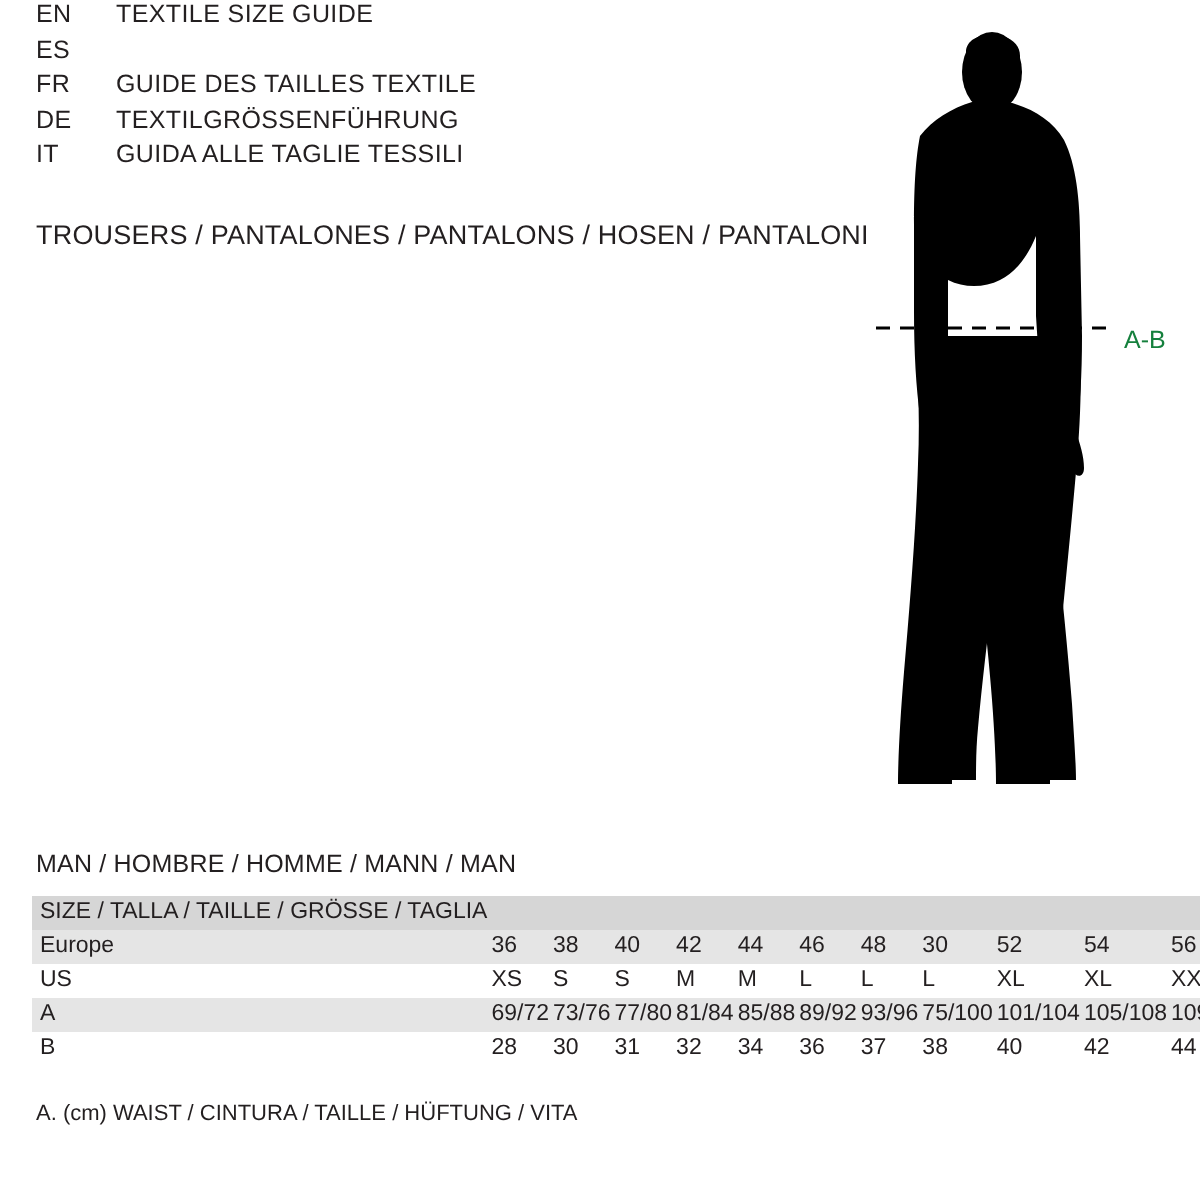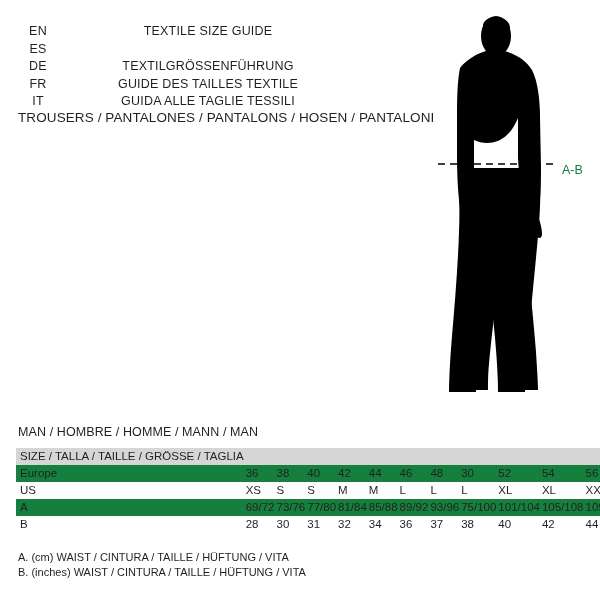--- a/index.html
+++ b/index.html
@@ -18,23 +18,22 @@
   .page {
     position: relative;
     width: 600px;
     height: 600px;
   }
 
   
   .lang-block {
     position: absolute;
     left: 18px;
-    top: 24px;
+    top: 0;
     width: 340px;
-    text-align: center;
   }
   .lang-row {
     display: flex;
     align-items: baseline;
     height: 17.5px;
     font-size: 12.5px;
     letter-spacing: 0.2px;
   }
   .lang-code {
     width: 40px;
@@ -99,21 +98,21 @@
     height: 17px;
     line-height: 17px;
     text-align: left;
     font-weight: normal;
     white-space: nowrap;
   }
   table.size-table thead th {
     background: #d6d6d6;
   }
   table.size-table tbody tr.shaded td {
-    background: #15803d;
+    background: #e5e5e5;
   }
   table.size-table tbody tr.plain td {
     background: #ffffff;
   }
   table.size-table th:first-child,
   table.size-table td:first-child {
     padding-left: 4px;
     width: 92px;
   }
   table.size-table th:not(:first-child),
@@ -142,26 +141,26 @@
 
   <div class="lang-block">
     <div class="lang-row">
       <span class="lang-code">EN</span>
       <span class="lang-text">TEXTILE SIZE GUIDE</span>
     </div>
     <div class="lang-row">
       <span class="lang-code">ES</span>
     </div>
     <div class="lang-row">
+      <span class="lang-code">FR</span>
+      <span class="lang-text">GUIDE DES TAILLES TEXTILE</span>
+    </div>
+    <div class="lang-row">
       <span class="lang-code">DE</span>
       <span class="lang-text">TEXTILGRÖSSENFÜHRUNG</span>
-    </div>
-    <div class="lang-row">
-      <span class="lang-code">FR</span>
-      <span class="lang-text">GUIDE DES TAILLES TEXTILE</span>
     </div>
     <div class="lang-row">
       <span class="lang-code">IT</span>
       <span class="lang-text">GUIDA ALLE TAGLIE TESSILI</span>
     </div>
   </div>
 
   <div class="section-title">TROUSERS / PANTALONES / PANTALONS / HOSEN / PANTALONI</div>
 
   <div class="figure-wrap">
@@ -344,16 +343,15 @@
         <td>38</td>
         <td>40</td>
         <td>42</td>
         <td>44</td>
       </tr>
     </tbody>
   </table>
 
   <div class="notes">
     <div>A. (cm) WAIST / CINTURA / TAILLE / HÜFTUNG / VITA</div>
-    <div>B. (inches) WAIST / CINTURA / TAILLE / HÜFTUNG / VITA</div>
   </div>
 
 </div>
 
 </body></html>

